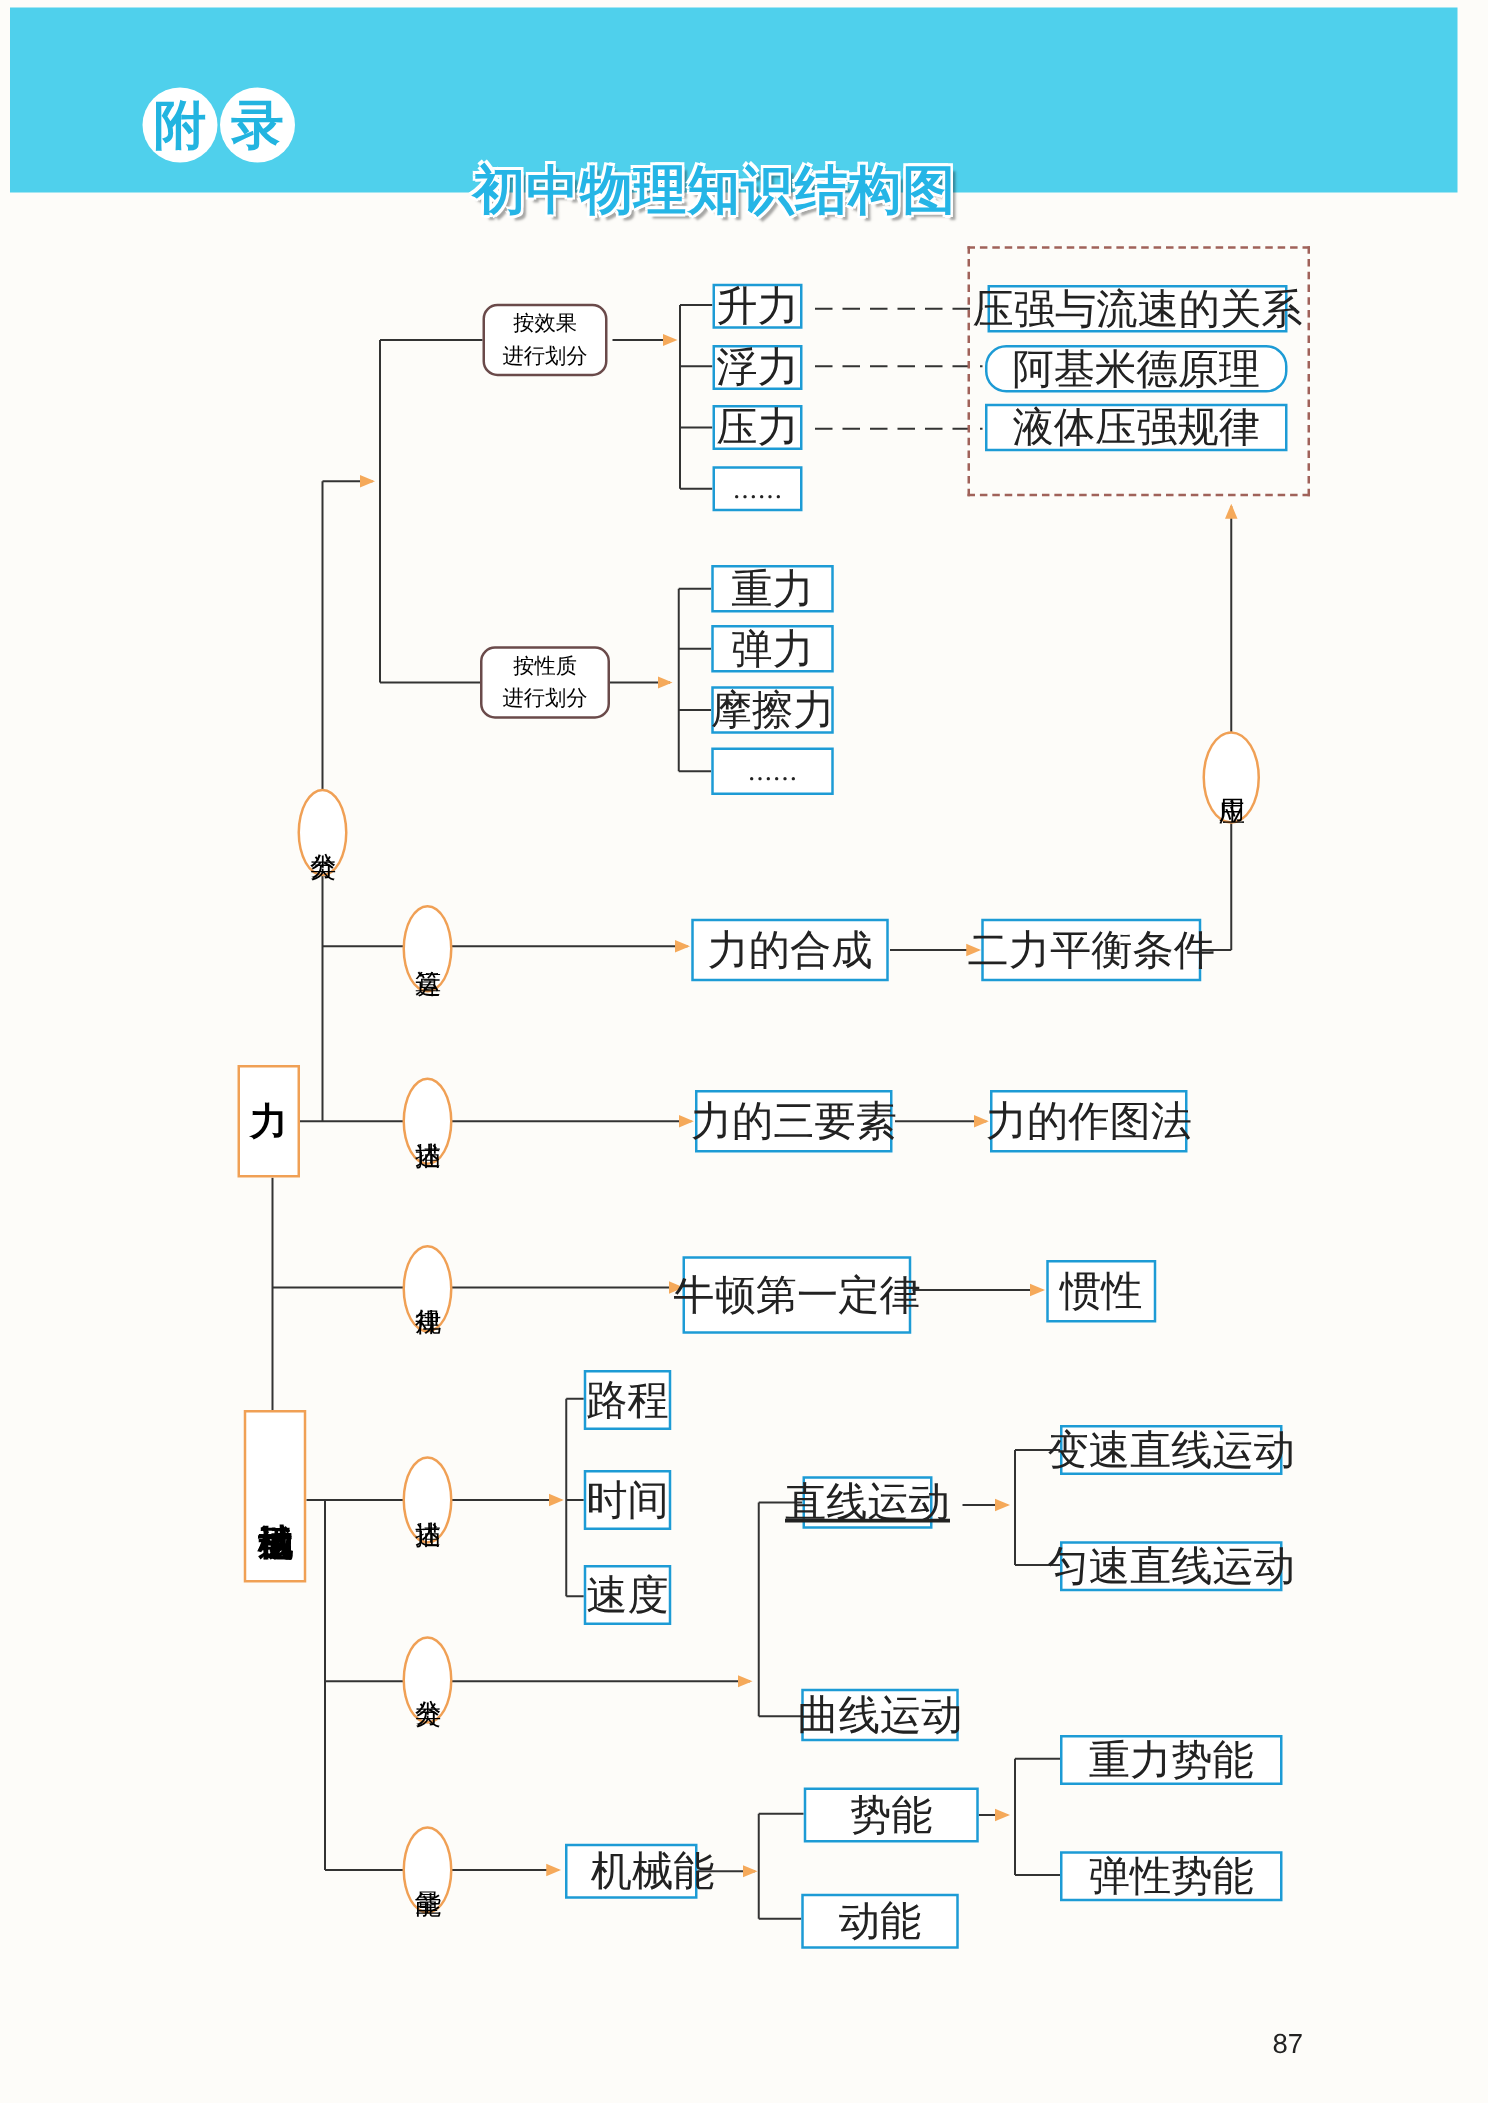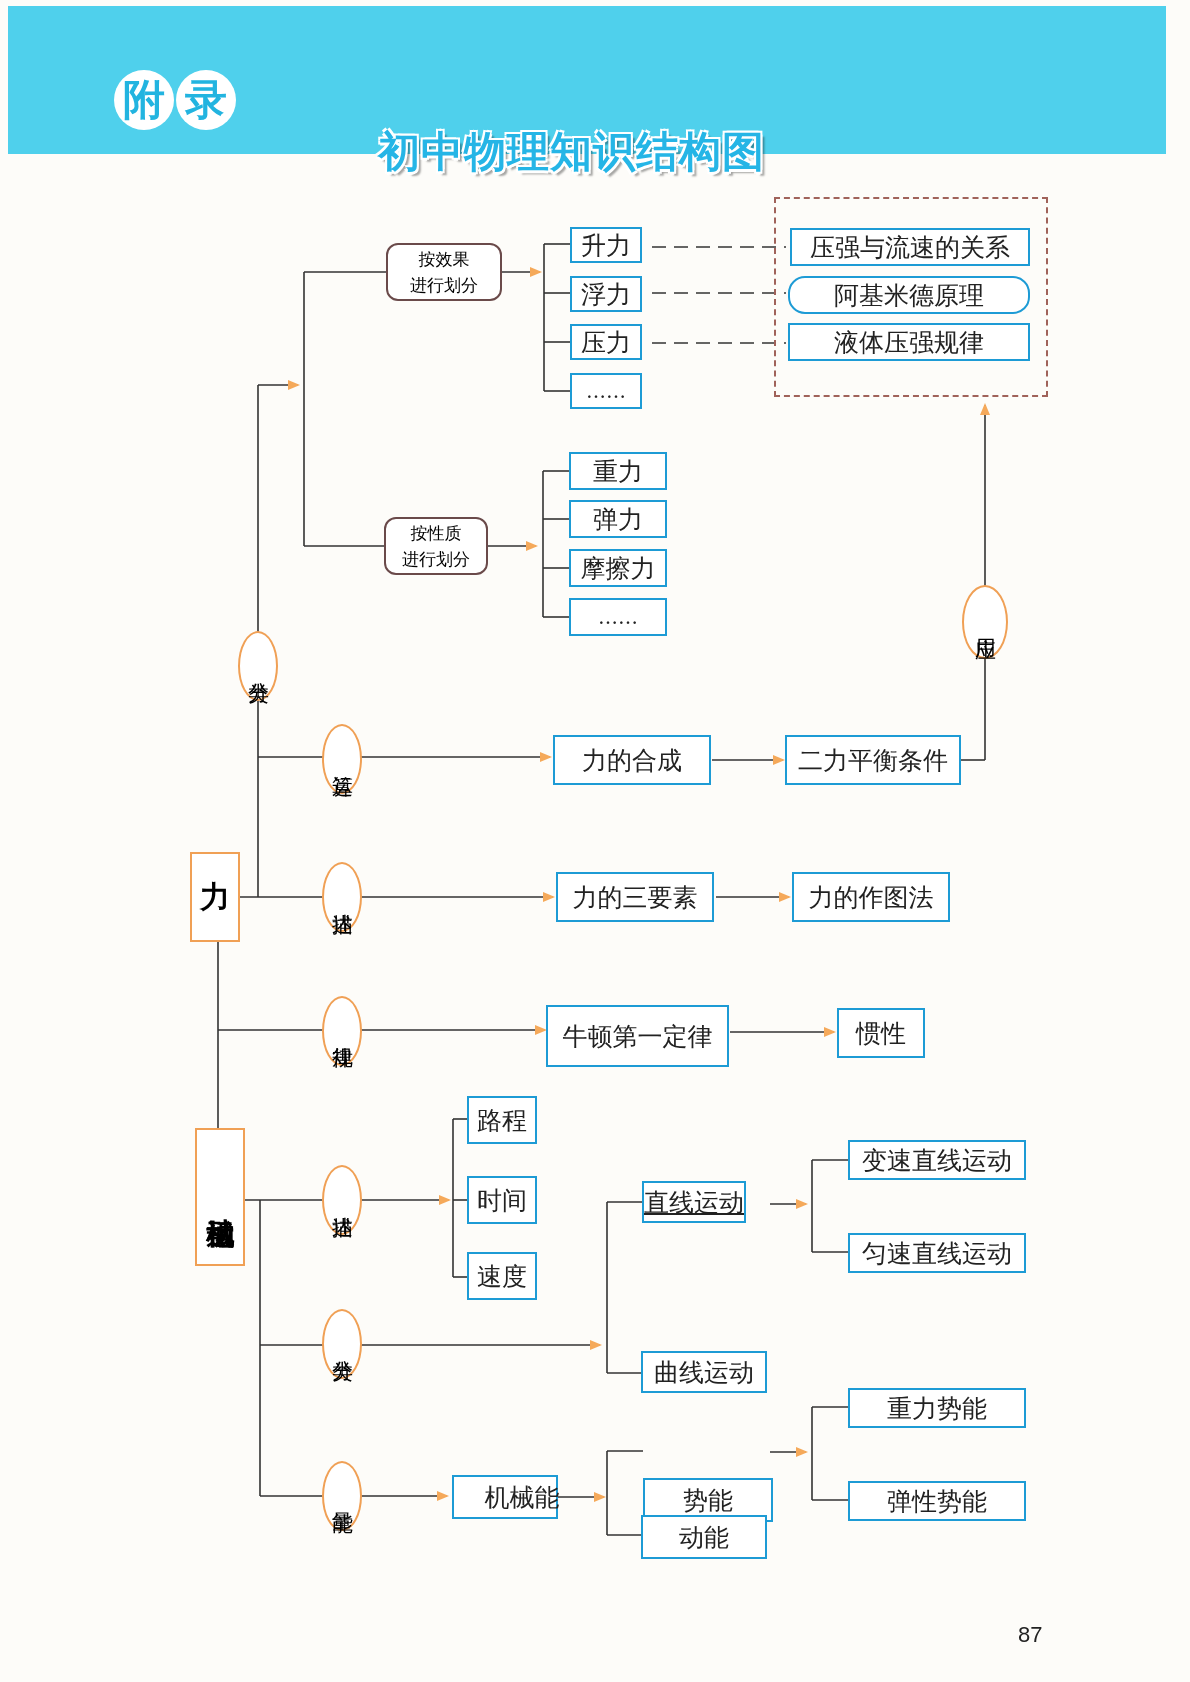--- a/index.html
+++ b/index.html
@@ -3,21 +3,21 @@
 <meta charset="utf-8">
 <style>
   html,body{margin:0;padding:0;}
   body{width:1190px;height:1682px;position:relative;background:#fdfcf9;font-family:"DejaVu Serif",serif;overflow:hidden;}
   .banner{position:absolute;left:8px;top:6px;width:1158px;height:148px;background:#4fd0ec;}
   .appendix{position:absolute;left:114px;top:70px;display:flex;gap:2px;}
   .appendix span{display:inline-block;width:60px;height:60px;border-radius:50%;background:#fff;color:#22b4e0;font-family:"DejaVu Sans",sans-serif;font-weight:bold;font-size:42px;line-height:60px;text-align:center;}
   .title{position:absolute;left:378px;top:124px;font-family:"DejaVu Sans",sans-serif;font-weight:bold;font-size:42px;color:#25b5e6;letter-spacing:1px;
     text-shadow:-2px -2px 0 #fff,2px -2px 0 #fff,-2px 2px 0 #fff,2px 2px 0 #fff,0 3px 0 #fff,4px 4px 2px rgba(0,0,0,.35);}
   svg.lines{position:absolute;left:0;top:0;}
-  .box{position:absolute;border:2.5px solid #1d9bd5;background:#fff;color:#222;font-size:25px;display:flex;align-items:center;justify-content:center;box-sizing:border-box;white-space:nowrap;}
+  .box{position:absolute;border:2.5px solid #1d9bd5;background:#fff;color:#222;font-size:33px;display:flex;align-items:center;justify-content:center;box-sizing:border-box;white-space:nowrap;}
   .rbox{position:absolute;border:2px solid #6a4a4a;border-radius:12px;background:#fff;font-size:17px;line-height:26px;text-align:center;box-sizing:border-box;display:flex;align-items:center;justify-content:center;flex-direction:column;}
   .oval{position:absolute;width:40px;height:70px;border:2px solid #f0a055;border-radius:50%;background:#fff;box-sizing:border-box;font-size:21px;line-height:23px;display:flex;align-items:center;justify-content:center;text-align:center;}
   .obox{position:absolute;border:2px solid #f0a055;background:#fff;font-family:"DejaVu Sans",sans-serif;font-weight:bold;font-size:30px;box-sizing:border-box;display:flex;align-items:center;justify-content:center;text-align:center;}
   .vert{writing-mode:vertical-rl;text-orientation:upright;}
   .pageno{position:absolute;left:1018px;top:1622px;font-family:"Liberation Sans",sans-serif;font-size:22px;color:#222;}
   .dash{position:absolute;left:774px;top:197px;width:274px;height:200px;border:2px dashed #a0625a;box-sizing:border-box;}
 </style>
 </head>
 <body>
 
@@ -109,21 +109,21 @@
 
 <div class="oval vert" style="left:238px;top:631px;">分类</div>
 <div class="oval vert" style="left:322px;top:724px;">运算</div>
 <div class="oval vert" style="left:322px;top:862px;">描述</div>
 <div class="oval vert" style="left:322px;top:996px;">规律</div>
 <div class="oval vert" style="left:962px;top:585px;width:46px;height:74px;">应用</div>
 <div class="oval vert" style="left:322px;top:1165px;">描述</div>
 <div class="oval vert" style="left:322px;top:1309px;">分类</div>
 <div class="oval vert" style="left:322px;top:1461px;">能量</div>
 
-<div class="rbox" style="left:386px;top:243px;width:116px;height:58px;">
+<div class="rbox" style="left:386px;top:243px;width:100px;height:58px;">
   <span>按效果</span>
   <span>进行划分</span>
 </div>
 <div class="rbox" style="left:384px;top:517px;width:104px;height:58px;">
   <span>按性质</span>
   <span>进行划分</span>
 </div>
 
 <div class="box" style="left:570px;top:227px;width:72px;height:36px;">升力</div>
 <div class="box" style="left:570px;top:276px;width:72px;height:36px;">浮力</div>
@@ -151,18 +151,18 @@
 <div class="box" style="left:467px;top:1096px;width:70px;height:48px;">路程</div>
 <div class="box" style="left:467px;top:1176px;width:70px;height:48px;">时间</div>
 <div class="box" style="left:467px;top:1252px;width:70px;height:48px;">速度</div>
 
 <div class="box" style="left:642px;top:1181px;width:104px;height:42px;text-decoration:underline;">直线运动</div>
 <div class="box" style="left:848px;top:1140px;width:178px;height:40px;">变速直线运动</div>
 <div class="box" style="left:848px;top:1233px;width:178px;height:40px;">匀速直线运动</div>
 <div class="box" style="left:641px;top:1351px;width:126px;height:42px;">曲线运动</div>
 
 <div class="box" style="left:452px;top:1475px;width:106px;height:44px;padding-left:34px;">机械能</div>
-<div class="box" style="left:643px;top:1478px;width:130px;height:44px;font-family:Liberation Mono, monospace;">势能</div>
+<div class="box" style="left:643px;top:1430px;width:140px;height:44px;font-family:Liberation Mono, monospace;">势能</div>
 <div class="box" style="left:641px;top:1515px;width:126px;height:44px;">动能</div>
 <div class="box" style="left:848px;top:1388px;width:178px;height:40px;">重力势能</div>
 <div class="box" style="left:848px;top:1481px;width:178px;height:40px;">弹性势能</div>
 
 <div class="pageno">87</div>
 
 </body></html>

